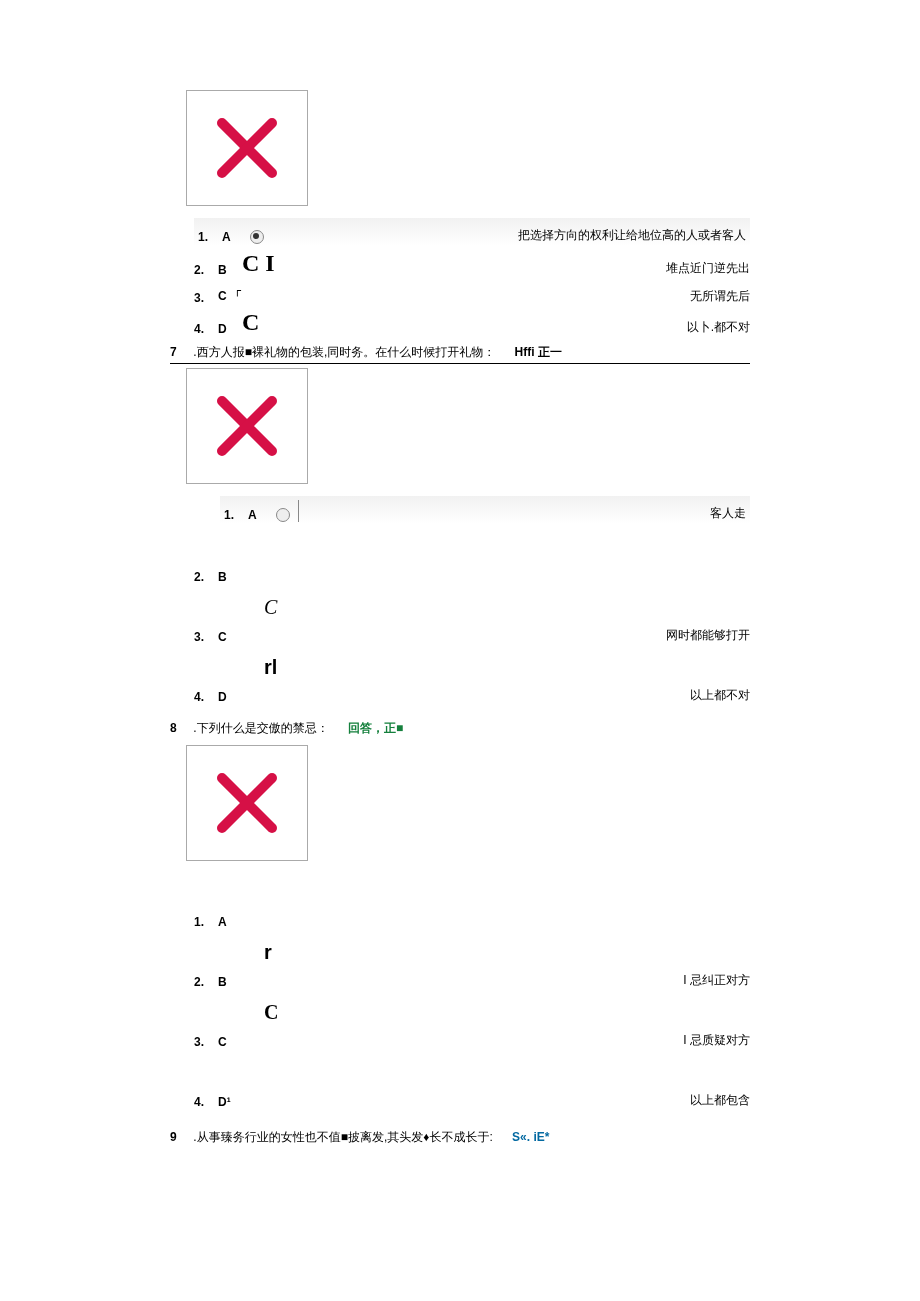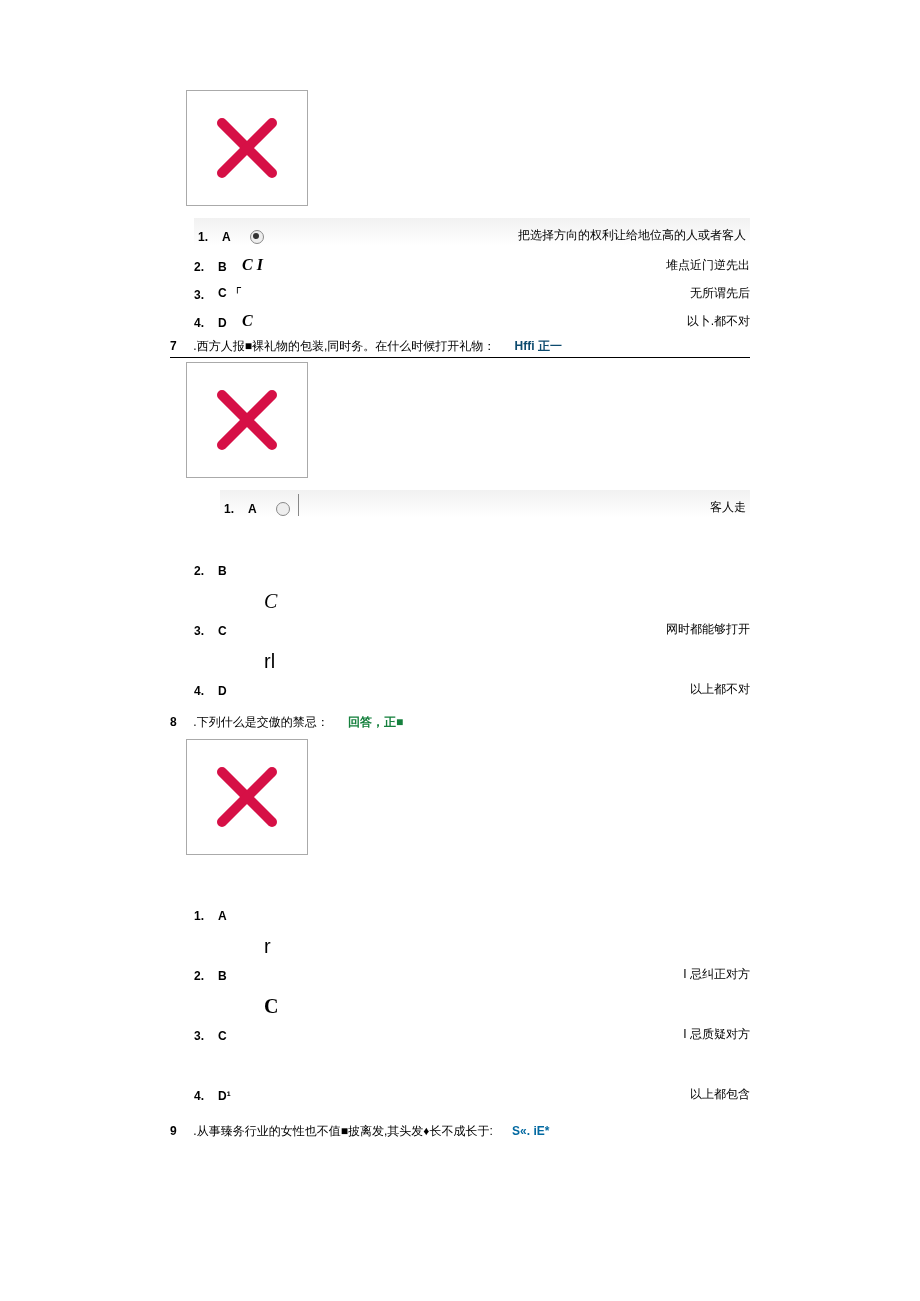--- a/index.html
+++ b/index.html
@@ -43,21 +43,21 @@
     width: 24px;
     font-weight: bold;
   }
   .opt-mark {
     width: 40px;
     font-family: "Times New Roman", serif;
     font-size: 18px;
     font-weight: bold;
     text-align: left;
   }
-  .opt-mark-C { font-family: "Times New Roman", serif; font-size: 16px; font-weight: bold; font-style: italic; }
+  .opt-mark-C { font-family: "Times New Roman", serif; font-size: 24px; font-weight: bold; }
   .opt-text {
     flex: 1;
     text-align: right;
   }
   .radio {
     width: 12px;
     height: 12px;
     border-radius: 50%;
     border: 1px solid #888;
     display: inline-block;
@@ -84,38 +84,38 @@
   }
   .q-num {
     display: inline-block;
     width: 20px;
   }
   .q-text {
     font-weight: normal;
     text-align: center;
   }
   .q-ans {
-    color: #0c4a6e;
+    color: #000000;
     font-weight: bold;
     margin-left: 16px;
   }
   .highlight-bg {
     background: linear-gradient(to bottom, rgba(200,200,200,0.25), rgba(200,200,200,0));
     padding: 2px 4px;
   }
   .spacer-block { height: 28px; }
   .stack-mark {
     position: absolute;
     top: -24px;
     left: 70px;
     font-family: "Times New Roman", serif;
     font-size: 20px;
     font-weight: bold;
   }
-  .stack-mark.r { font-family: Arial, sans-serif; font-weight: normal; text-align: center; }
+  .stack-mark.r { font-family: Arial, sans-serif; font-weight: bold; text-align: center; }
   .stack-mark.ci { font-style: italic; font-weight: normal; }
 </style>
 </head>
 <body>
 
 <div class="page">
 
   <div class="x-box">
     <svg viewBox="0 0 70 70">
       <line x1="10" y1="10" x2="60" y2="60" stroke="#d61046" stroke-width="10" stroke-linecap="round"></line>

